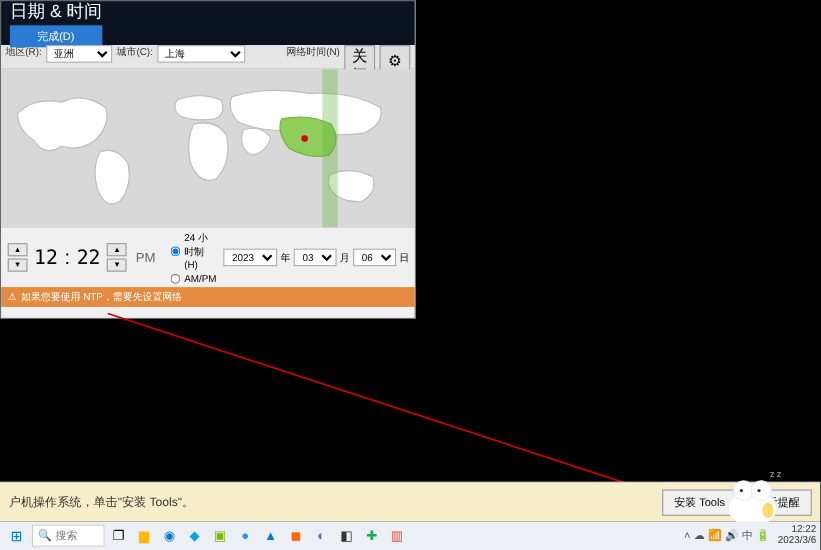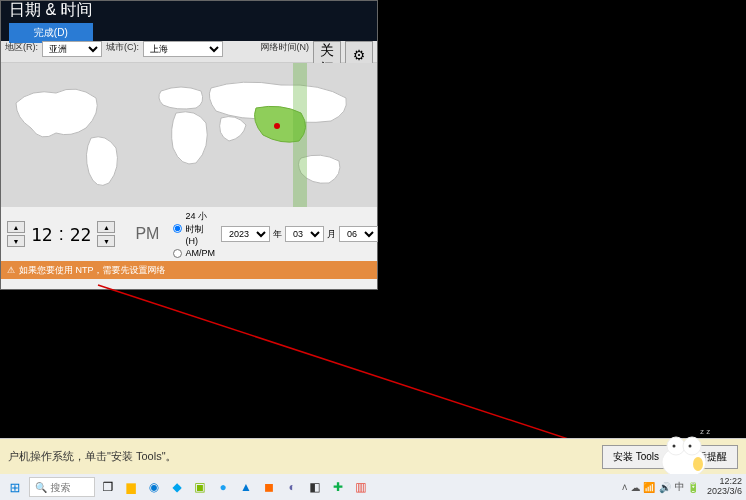--- a/index.html
+++ b/index.html
@@ -19,21 +19,21 @@
 .flt-sel{font-size:9px;border:1px solid #aaa;background:#fff;padding:1px 2px}
 .gear-btn{background:#ddd;border:1px solid #999;width:28px;height:28px;font-size:14px;cursor:pointer}
 .map-wrap{height:144px;background:#d8d8d8;position:relative;overflow:hidden}
 .tz-band{position:absolute;left:292px;top:0;width:14px;height:100%;background:rgba(100,180,60,.35)}
 .pin{position:absolute;left:273px;top:60px;width:6px;height:6px;background:#d40000;border-radius:50%}
 .time-row{background:#f0f0f0;height:54px;display:flex;align-items:center;padding:4px 6px;gap:6px}
 .spin-col{display:flex;flex-direction:column;gap:2px}
 .spin-btn{width:18px;height:12px;border:1px solid #999;background:#e8e8e8;font-size:7px;cursor:pointer;line-height:1}
 .time-val{font-size:18px;font-family:monospace}
 .colon{font-size:18px}
-.ampm{font-size:16px;color:#666;margin-left:14px}
+.ampm{font-size:12px;color:#666;margin-left:2px}
 .fmt-col{display:flex;flex-direction:column;gap:2px;margin-left:8px}
 .fmt-opt{display:flex;align-items:center;gap:3px;font-size:9px}
 .date-grp{margin-left:auto;display:flex;gap:3px;align-items:center}
 .date-sel{font-size:9px;border:1px solid #aaa;padding:1px 3px;background:#fff}
 .date-lbl{font-size:9px}
 .warn-bar{background:#e58b3f;height:18px;font-size:9px;color:#fff;display:flex;align-items:center;padding:0 6px;gap:4px}
 .warn-ico{color:#fff}
 .vmbar{position:absolute;left:0;top:438px;width:746px;height:36px;background:#f5eec8;border-top:1px solid #ccc;display:flex;align-items:center;padding:0 8px}
 .vm-txt{font-size:11px;color:#333}
 .vm-btns{margin-left:auto;display:flex;gap:6px}

